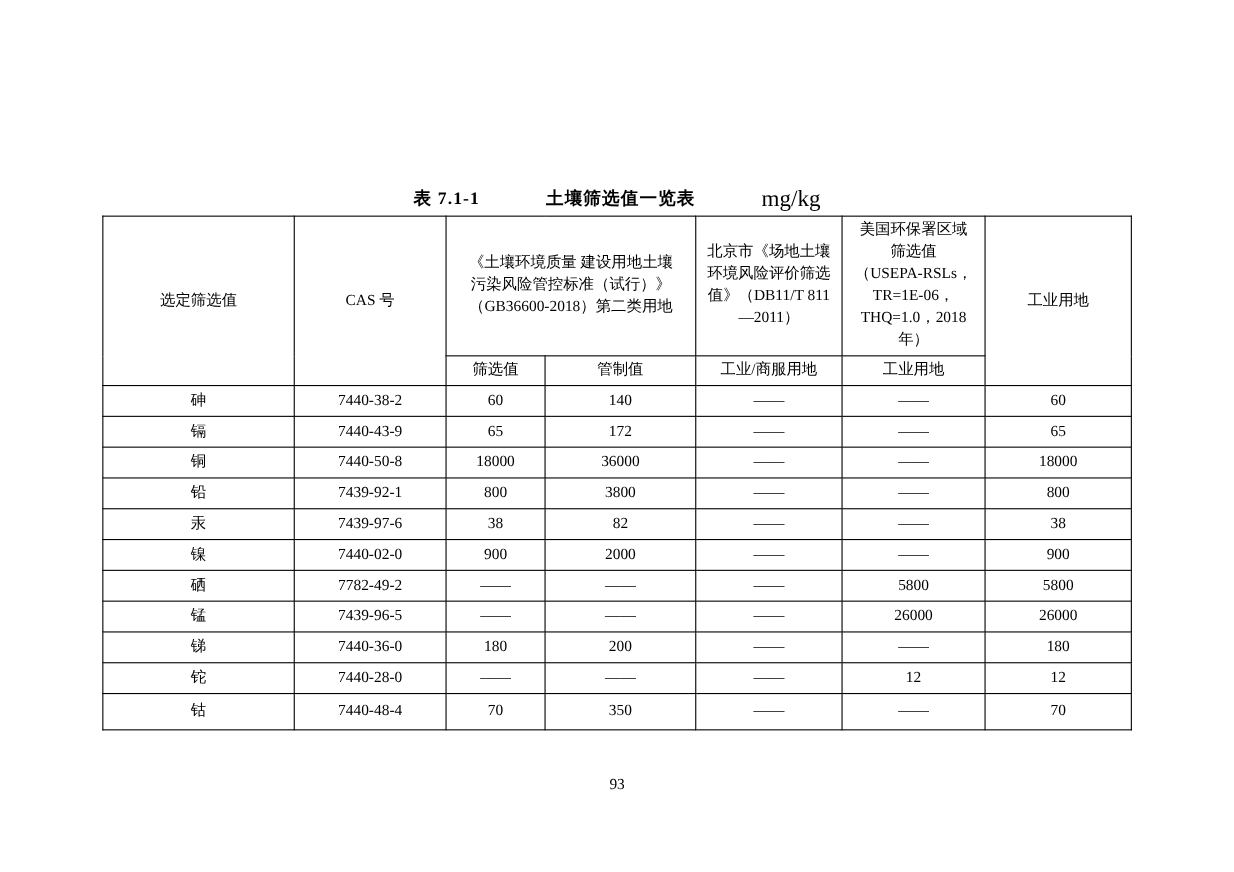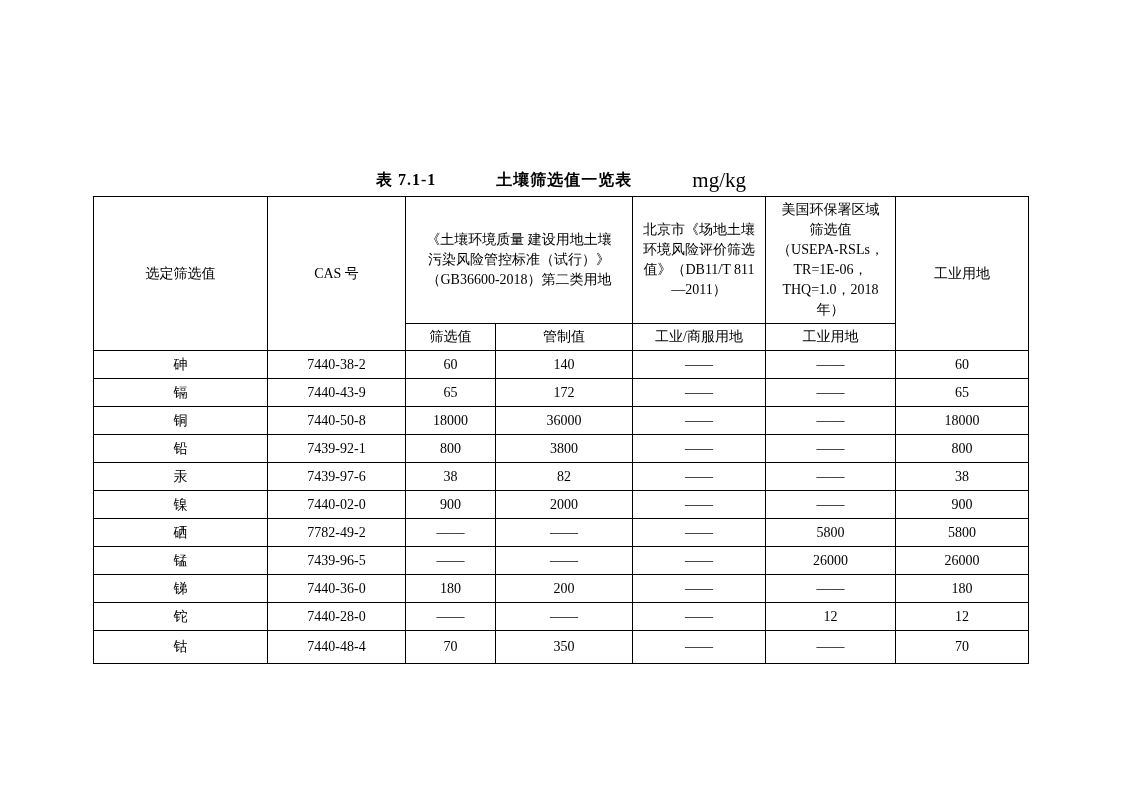--- a/index.html
+++ b/index.html
@@ -220,14 +220,15 @@
         <td>7440-48-4</td>
         <td class="lg">70</td>
         <td class="lg">350</td>
         <td>——</td>
         <td>——</td>
         <td>70</td>
       </tr>
     </tbody>
   </table>
 
+  <div class="page-number">93</div>
 
 </div>
 
 </body></html>

